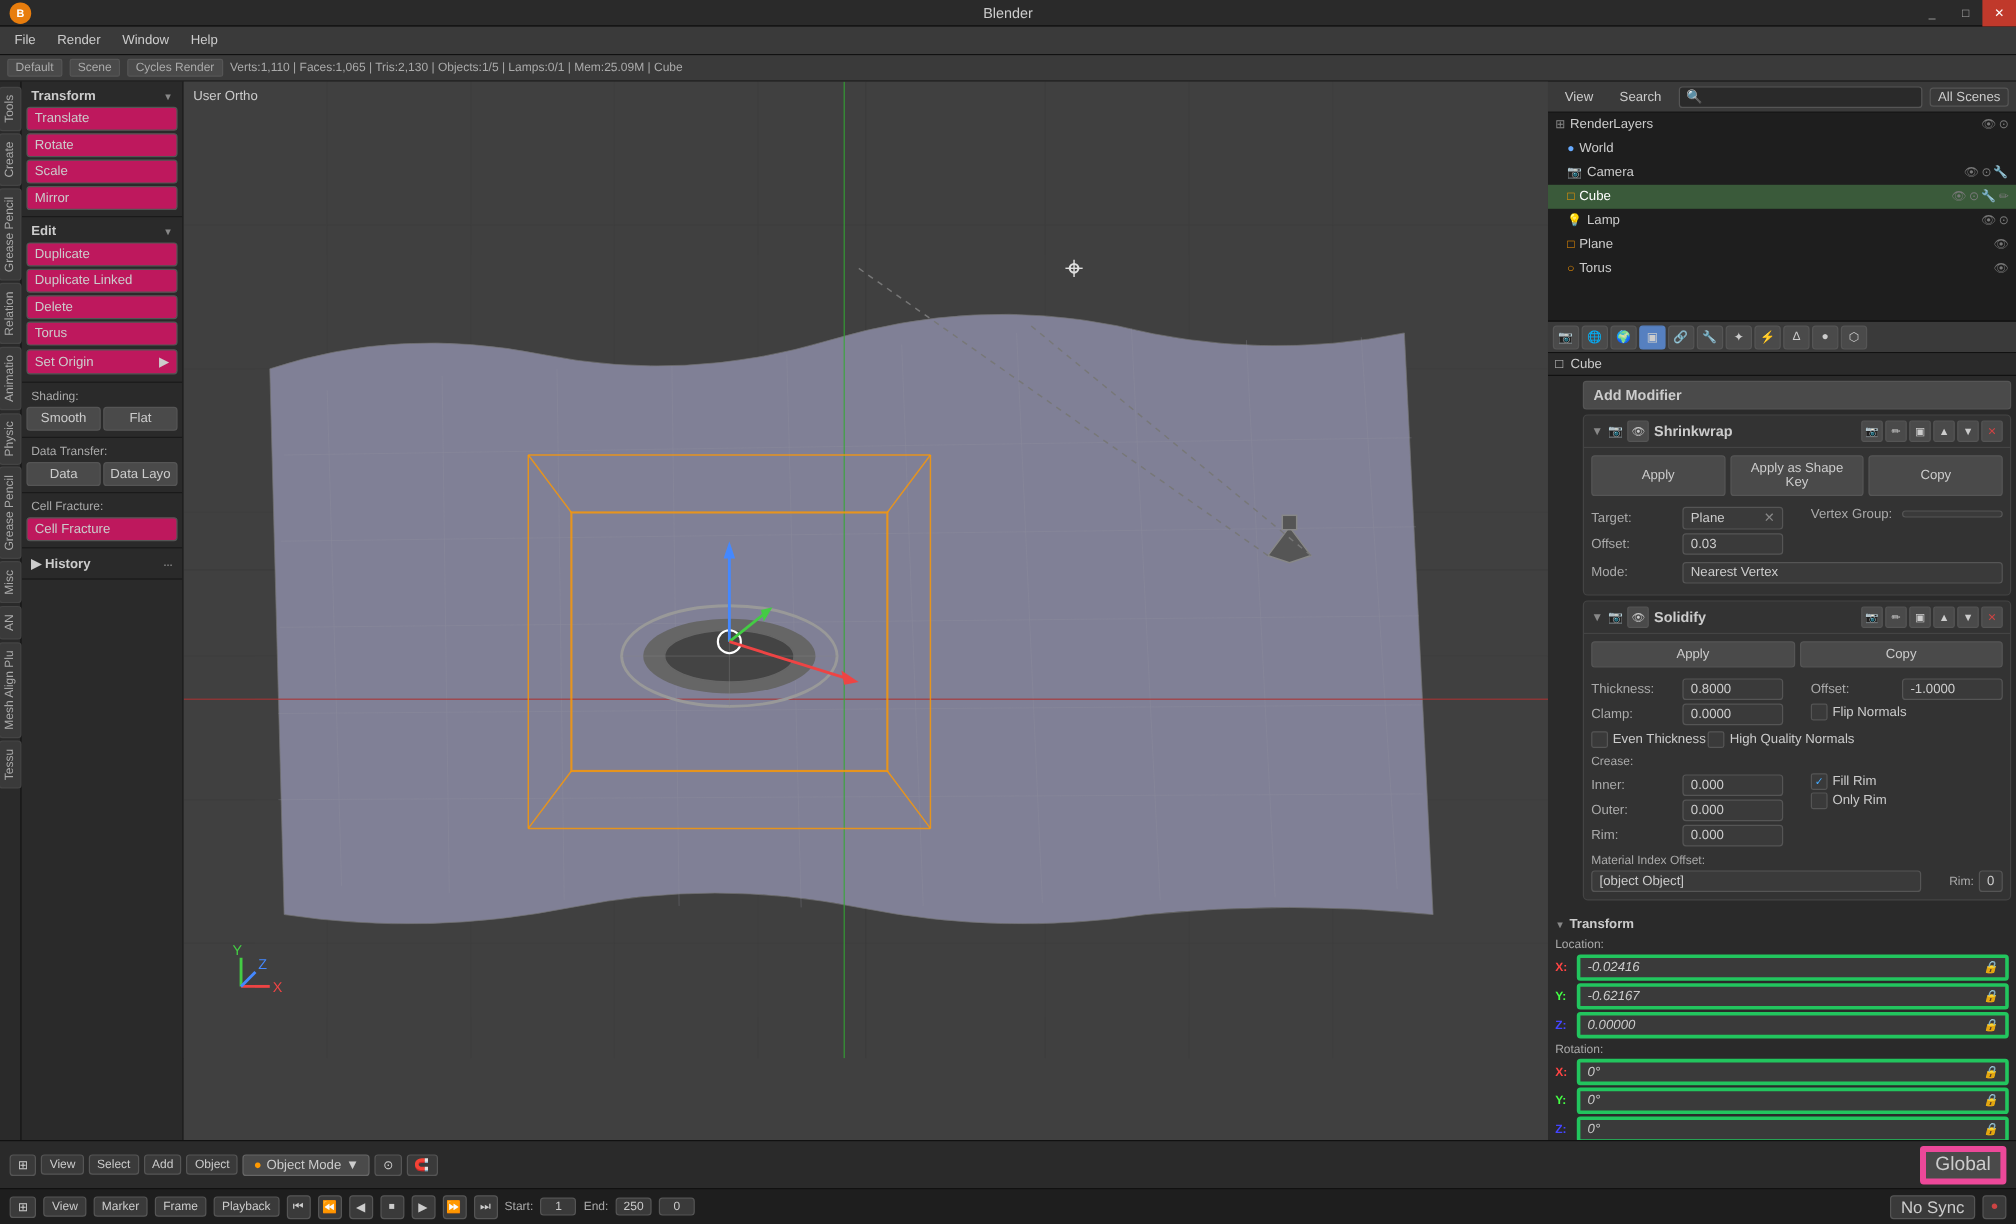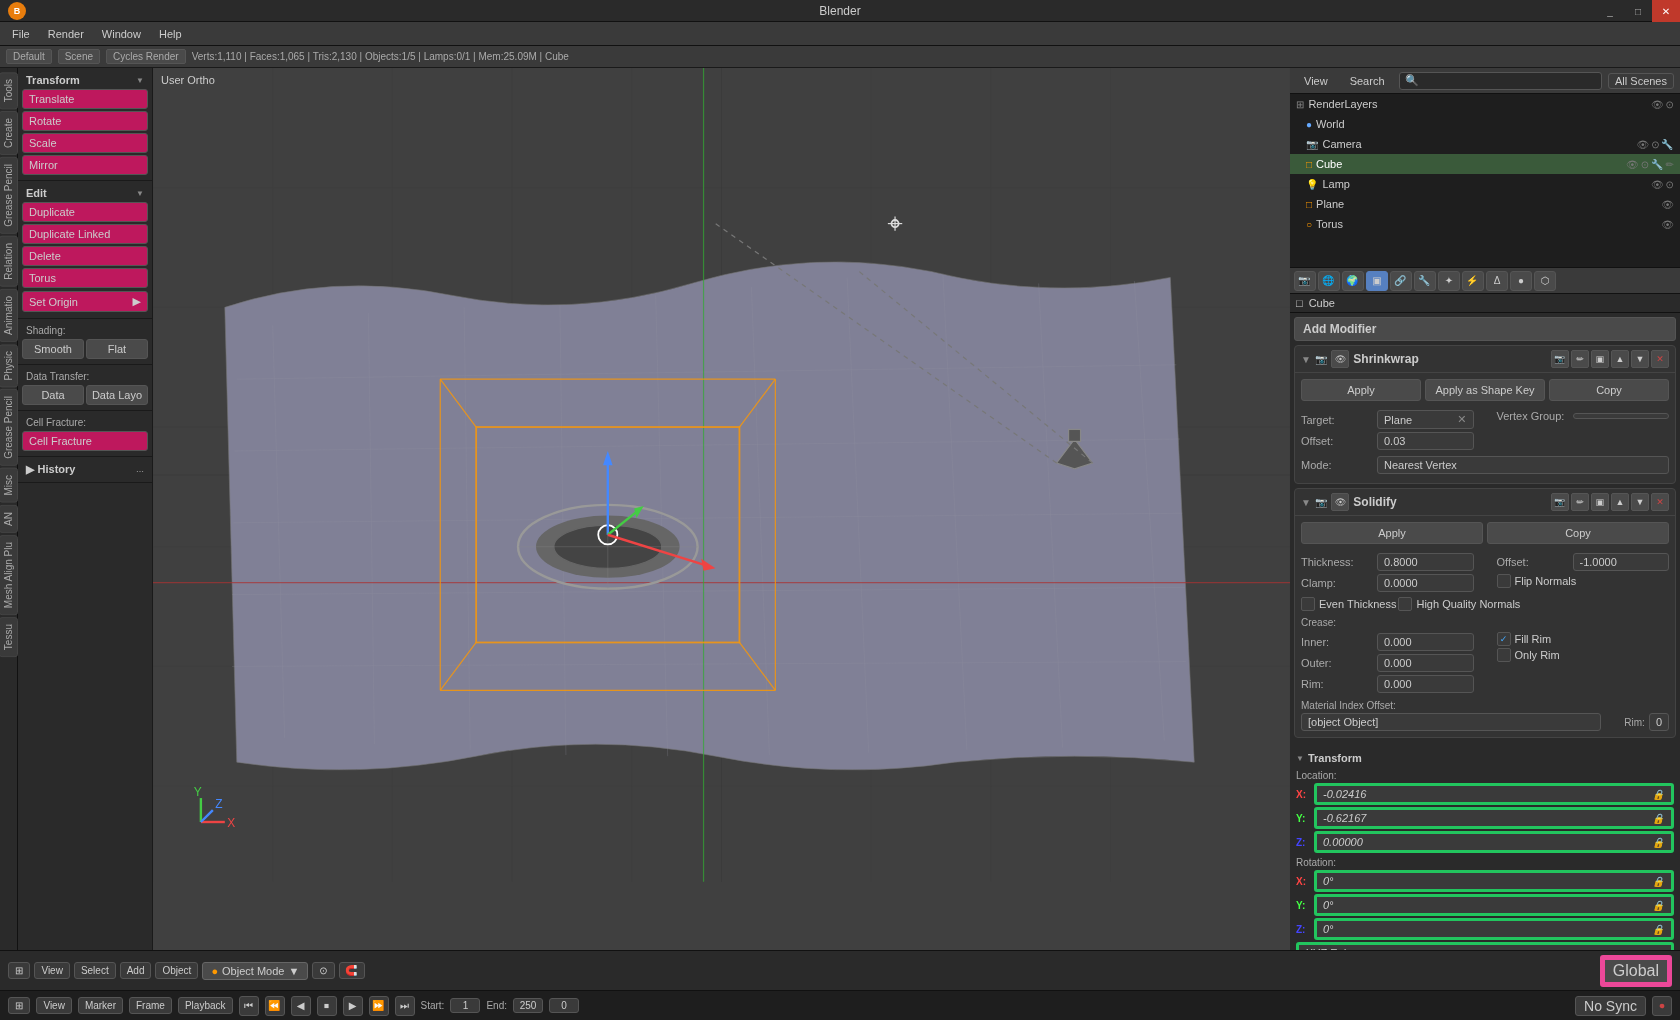--- a/index.html
+++ b/index.html
@@ -300,21 +300,21 @@
       width: 22px; height: 20px;
       background: #4a4a4a;
       border: 1px solid #555;
       border-radius: 3px;
       display: flex; align-items: center; justify-content: center;
       cursor: pointer; font-size: 10px; color: #ccc;
     }
     .prop-icon-btn.active { background: #5680c0; border-color: #5680c0; }
 
     
-    #modifiers-section { padding: 4px; }
+    #modifiers-section { padding: 4px; margin-left: 25px; }
     .mod-add-btn {
       width: 100%;
       padding: 4px 8px;
       background: #4a4a4a;
       border: 1px solid #555;
       border-radius: 3px;
       color: #ccc;
       cursor: pointer;
       text-align: left;
       font-size: 12px;

